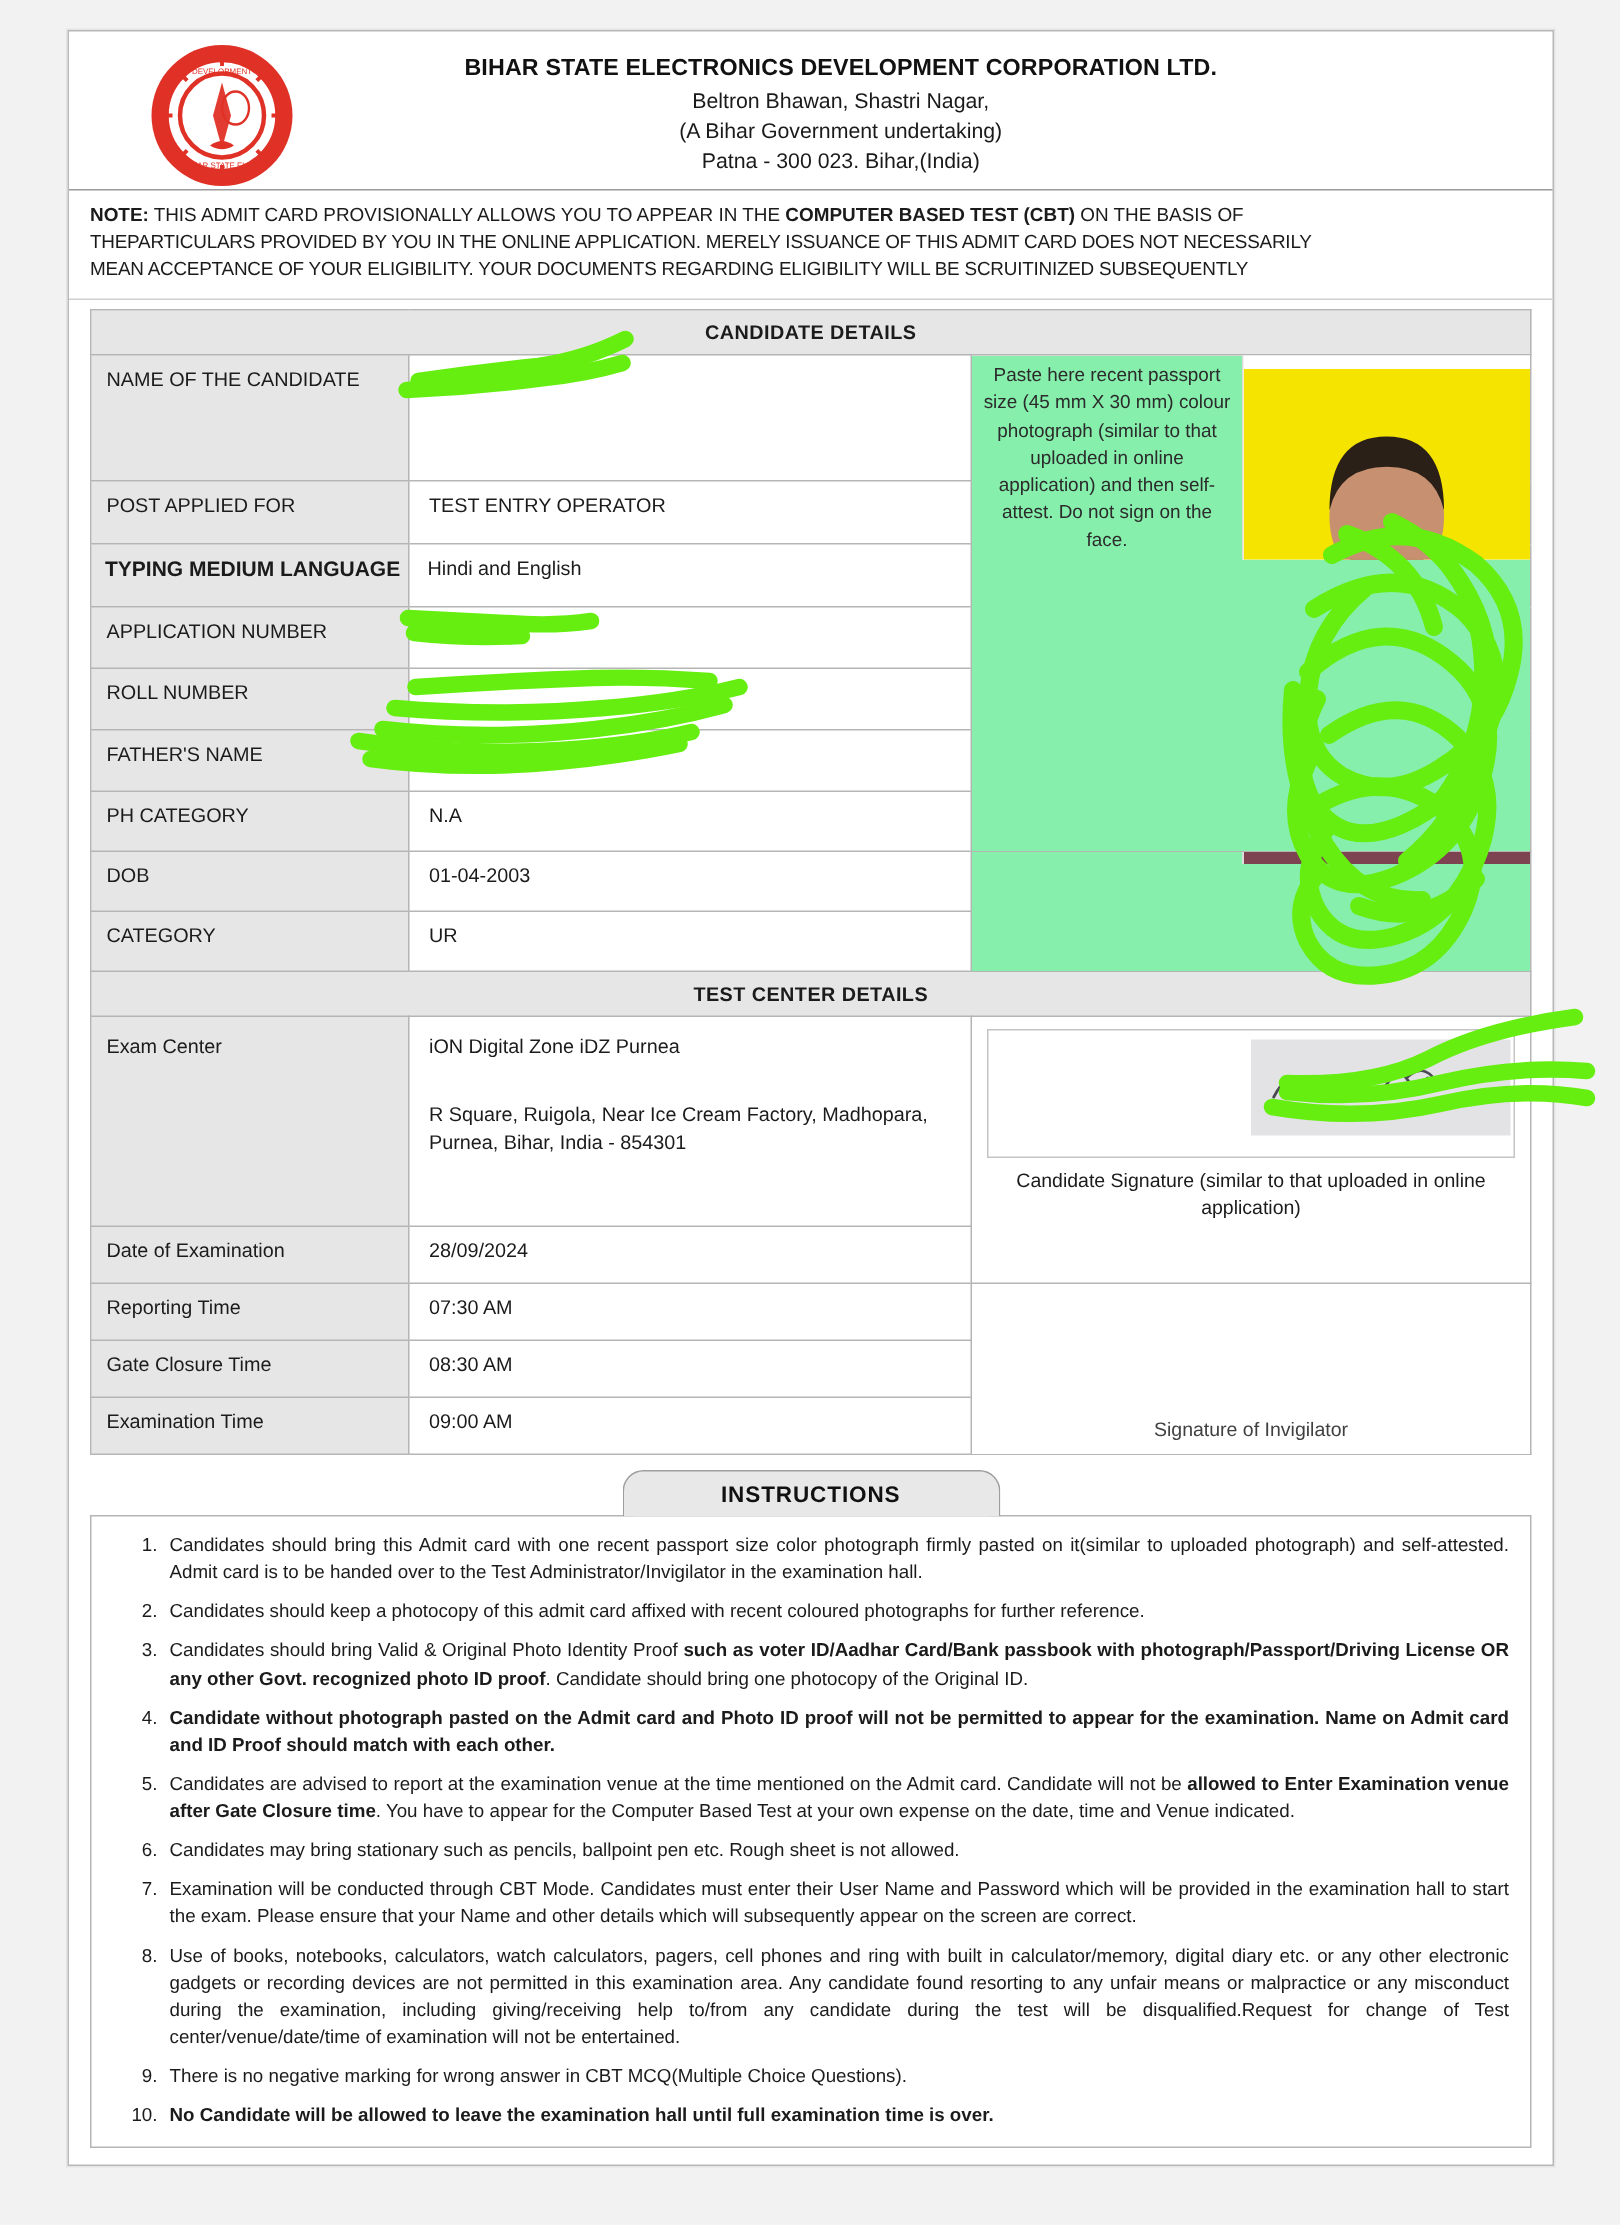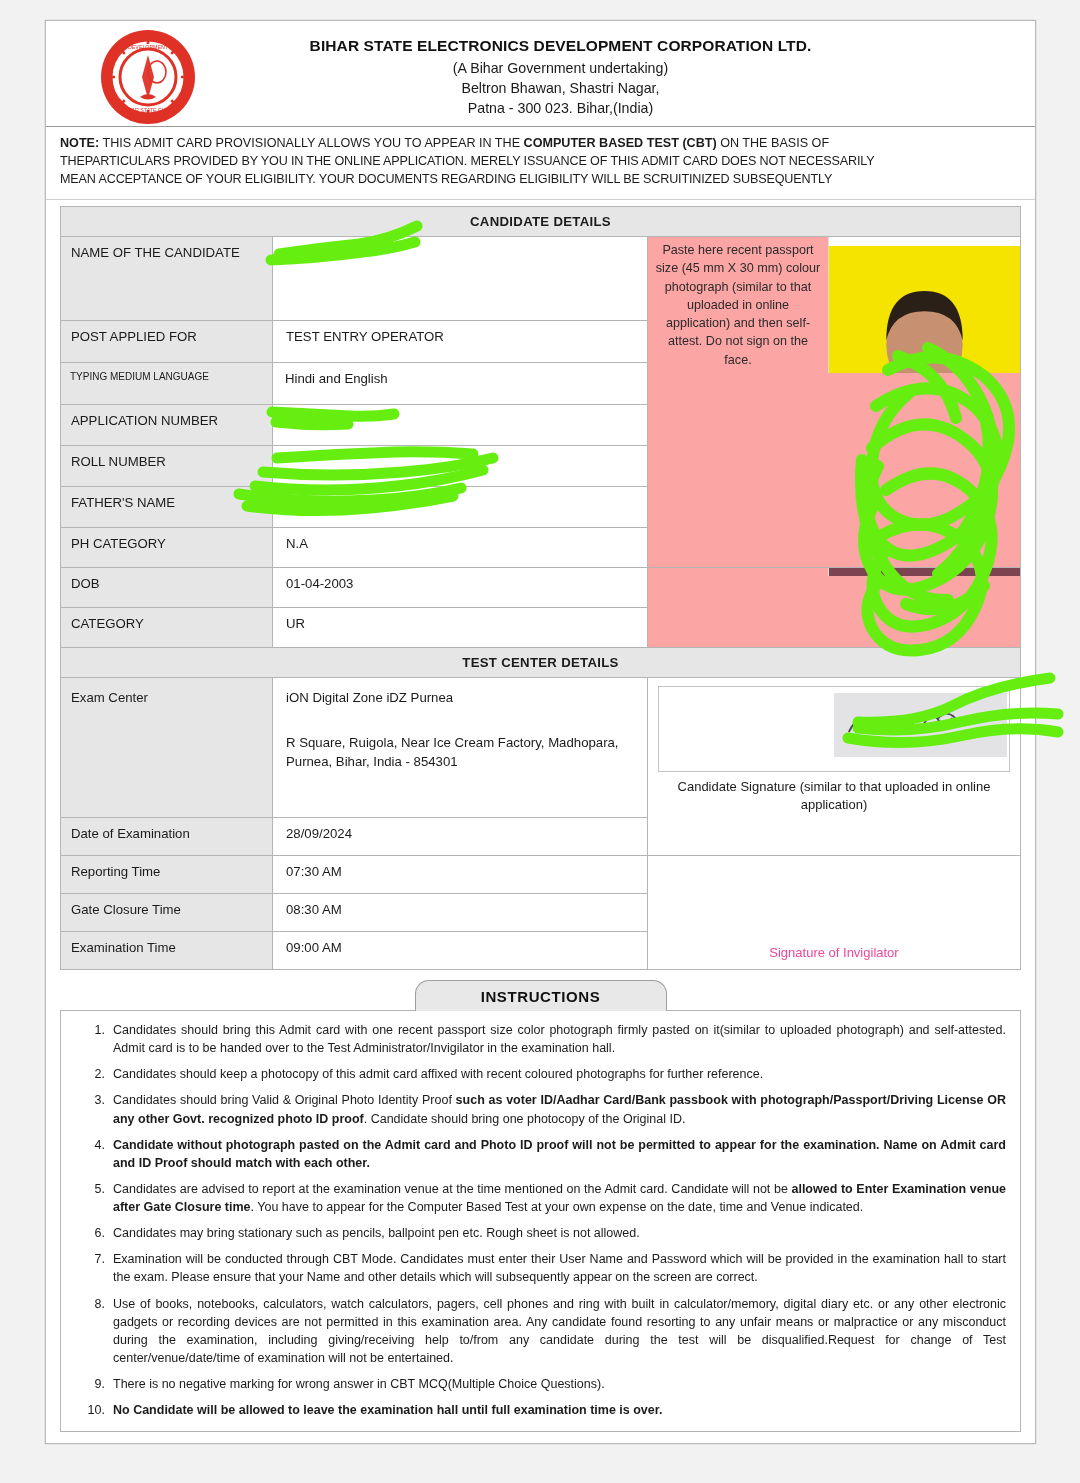--- a/index.html
+++ b/index.html
@@ -70,26 +70,26 @@
     font-weight: bold; font-size: 14px;
     letter-spacing: .3px;
     padding: 7px 4px; color: #111;
   }
   .lbl {
     background: #e6e6e6;
     padding: 8px 0 8px 10px;
     font-size: 13.1px;
     white-space: nowrap;
   }
-  .lbl.small { font-size: 10px; padding-left: 9px; }
+  .lbl.small { font-size: 14px; padding-left: 9px; font-weight: bold; }
   .val { padding: 8px 0 8px 12px; background:#fff; }
   .val.indent { padding-left: 13px; }
 
   
-  .photo-cell { padding: 0; background:#fca5a5; position: relative; }
+  .photo-cell { padding: 0; background:#86efac; position: relative; }
   .photo-inner { display: flex; height: 100%; }
   .photo-note {
     flex: 0 0 180px;
     display: flex; align-items: center; justify-content: center;
     text-align: center;
     font-size: 12.6px; line-height: 1.45; color: #2b2b2b;
     padding: 4px 6px;
   }
   .photo-img {
     flex: 1 1 auto;
@@ -117,21 +117,21 @@
   .sig-caption {
     text-align: center; font-size: 13px; line-height: 1.4;
     color: #1b1b1b; padding: 6px 6px 8px 6px;
   }
   .invig-cell {
     background: #fff; padding: 0;
     position: relative;
   }
   .invig-caption {
     position: absolute; left: 0; right: 0; bottom: 9px;
-    text-align: center; font-size: 13px; color:#ec4899;
+    text-align: center; font-size: 13px; color:#404040;
   }
 
   
   .instr-zone { padding: 10px 14px 14px 14px; position: relative; }
   .instr-tab {
     width: 252px; margin: 0 auto;
     background: #e8e8e8;
     border: 1px solid #9e9e9e;
     border-bottom: none;
     border-radius: 14px 14px 0 0;
@@ -199,22 +199,22 @@
                      M79.5 24.5 l-4.3 4.3 M28.8 75.2 l-4.3 4.3"></path>
           </g>
           <g fill="#E03127">
             <text x="52" y="24" font-size="5.3" text-anchor="middle" font-family="Liberation Sans, sans-serif">DEVELOPMENT</text>
             <text x="52" y="87" font-size="5.3" text-anchor="middle" font-family="Liberation Sans, sans-serif">BIHAR STATE ELEC.</text>
           </g>
         </svg>
       </div>
       <div class="org-block">
         <div class="org-title">BIHAR STATE ELECTRONICS DEVELOPMENT CORPORATION LTD.</div>
+        <div class="org-sub">Beltron Bhawan, Shastri Nagar,</div>
         <div class="org-sub">(A Bihar Government undertaking)</div>
-        <div class="org-sub">Beltron Bhawan, Shastri Nagar,</div>
         <div class="org-sub">Patna - 300 023. Bihar,(India)</div>
       </div>
     </div>
 
     <div class="note">
       <div><b>NOTE:</b><span> THIS ADMIT CARD PROVISIONALLY ALLOWS YOU TO APPEAR IN THE </span><b>COMPUTER BASED TEST (CBT)</b><span> ON THE BASIS OF</span></div>
       <div class="l2">THEPARTICULARS PROVIDED BY YOU IN THE ONLINE APPLICATION. MERELY ISSUANCE OF THIS ADMIT CARD DOES NOT NECESSARILY</div>
       <div class="l3">MEAN ACCEPTANCE OF YOUR ELIGIBILITY. YOUR DOCUMENTS REGARDING ELIGIBILITY WILL BE SCRUITINIZED SUBSEQUENTLY</div>
     </div>
 

